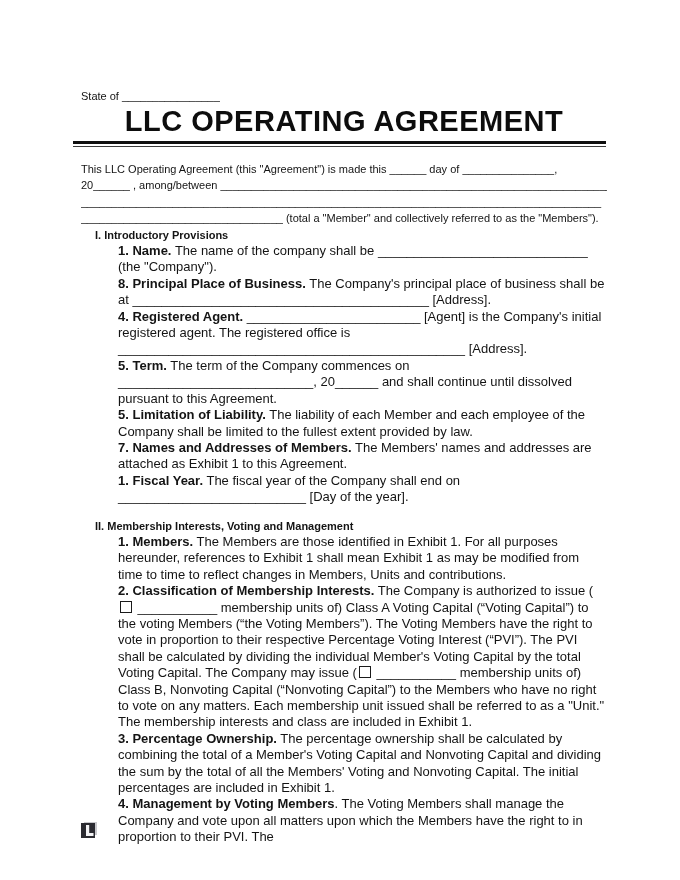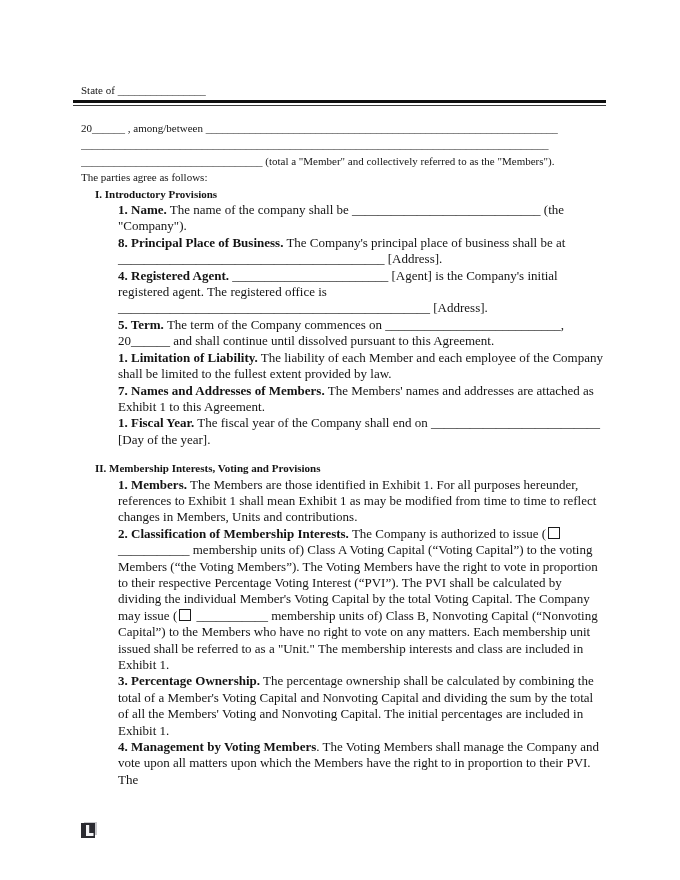--- a/index.html
+++ b/index.html
@@ -10,23 +10,22 @@
     color: #141414;
   }
   .page {
     position: relative;
     width: 680px; height: 880px;
     background: #ffffff;
     overflow: hidden;
   }
   .content {
     position: absolute;
-    left: 81px; top: 84px;
+    left: 81px; top: 90px;
     width: 526px;
-    font-family: Liberation Serif, serif;
   }
   .state-line {
     font-size: 11px;
     line-height: 13px;
     white-space: pre;
   }
   .doc-title {
     margin-top: 2px;
     font-size: 29px;
     font-weight: bold;
@@ -78,28 +77,29 @@
   }
 </style>
 </head>
 <body>
 
 <div class="page">
   <div class="content">
 
     <div class="state-line">State of ________________</div>
 
+    <div class="doc-title">LLC OPERATING AGREEMENT</div>
 
     <div class="title-rule"></div>
 
     <div class="intro">
+      <div class="line">This LLC Operating Agreement (this "Agreement") is made this ______ day of _______________,</div>
       <div class="line">20______ , among/between ________________________________________________________________</div>
       <div class="line">_____________________________________________________________________________________</div>
       <div class="line">_________________________________ (total a "Member" and collectively referred to as the "Members").</div>
-      <div class="line">The parties agree as follows:</div>
     </div>
 
     <div class="sections">
 
       <div class="section">
         <div class="section-heading">I. Introductory Provisions</div>
         <div class="items">
           <div class="item">
             <span class="b">1. Name.</span>
             <span>The name of the company shall be _____________________________ (the "Company").</span>
@@ -110,36 +110,36 @@
           </div>
           <div class="item">
             <span class="b">4. Registered Agent.</span>
             <span>________________________ [Agent] is the Company's initial registered agent. The registered office is ________________________________________________ [Address].</span>
           </div>
           <div class="item">
             <span class="b">5. Term.</span>
             <span>The term of the Company commences on ___________________________, 20______ and shall continue until dissolved pursuant to this Agreement.</span>
           </div>
           <div class="item">
-            <span class="b">1. Limitation of Liability.</span>
+            <span class="b">5. Limitation of Liability.</span>
             <span>The liability of each Member and each employee of the Company shall be limited to the fullest extent provided by law.</span>
           </div>
           <div class="item">
             <span class="b">7. Names and Addresses of Members.</span>
             <span>The Members' names and addresses are attached as Exhibit 1 to this Agreement.</span>
           </div>
           <div class="item">
             <span class="b">1. Fiscal Year.</span>
             <span>The fiscal year of the Company shall end on __________________________ [Day of the year].</span>
           </div>
         </div>
       </div>
 
       <div class="section">
-        <div class="section-heading">II. Membership Interests, Voting and Provisions</div>
+        <div class="section-heading">II. Membership Interests, Voting and Management</div>
         <div class="items">
           <div class="item">
             <span class="b">1. Members.</span>
             <span>The Members are those identified in Exhibit 1. For all purposes hereunder, references to Exhibit 1 shall mean Exhibit 1 as may be modified from time to time to reflect changes in Members, Units and contributions.</span>
           </div>
           <div class="item">
             <span class="b">2. Classification of Membership Interests.</span>
             <span>The Company is authorized to issue (</span><span class="checkbox"></span><span> ___________ membership units of) Class A Voting Capital (“Voting Capital”) to the voting Members (“the Voting Members”). The Voting Members have the right to vote in proportion to their respective Percentage Voting Interest (“PVI”). The PVI shall be calculated by dividing the individual Member's Voting Capital by the total Voting Capital. The Company may issue (</span><span class="checkbox"></span><span> ___________ membership units of) Class B, Nonvoting Capital (“Nonvoting Capital”) to the Members who have no right to vote on any matters. Each membership unit issued shall be referred to as a "Unit." The membership interests and class are included in Exhibit 1.</span>
           </div>
           <div class="item">

